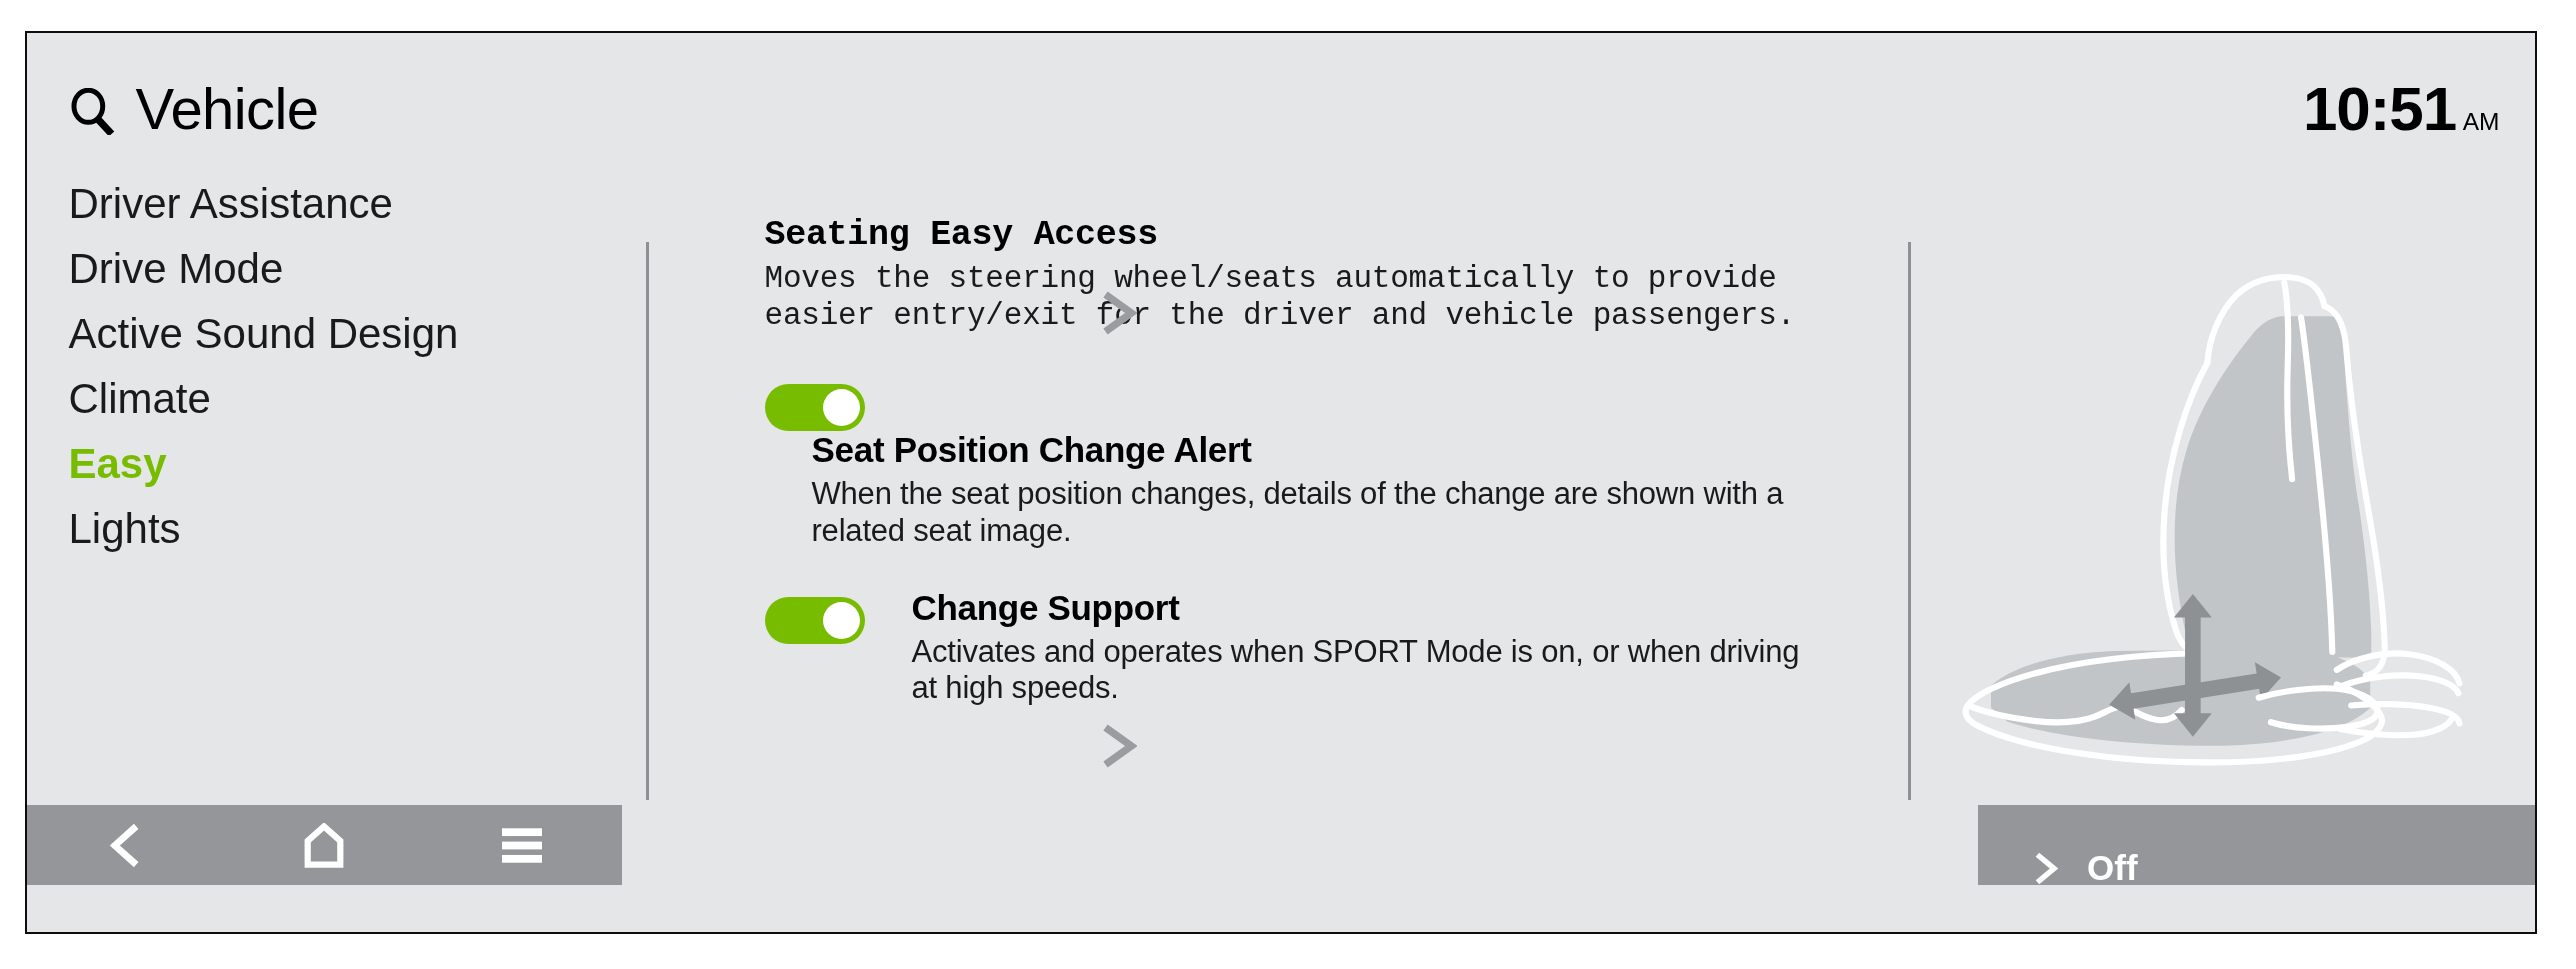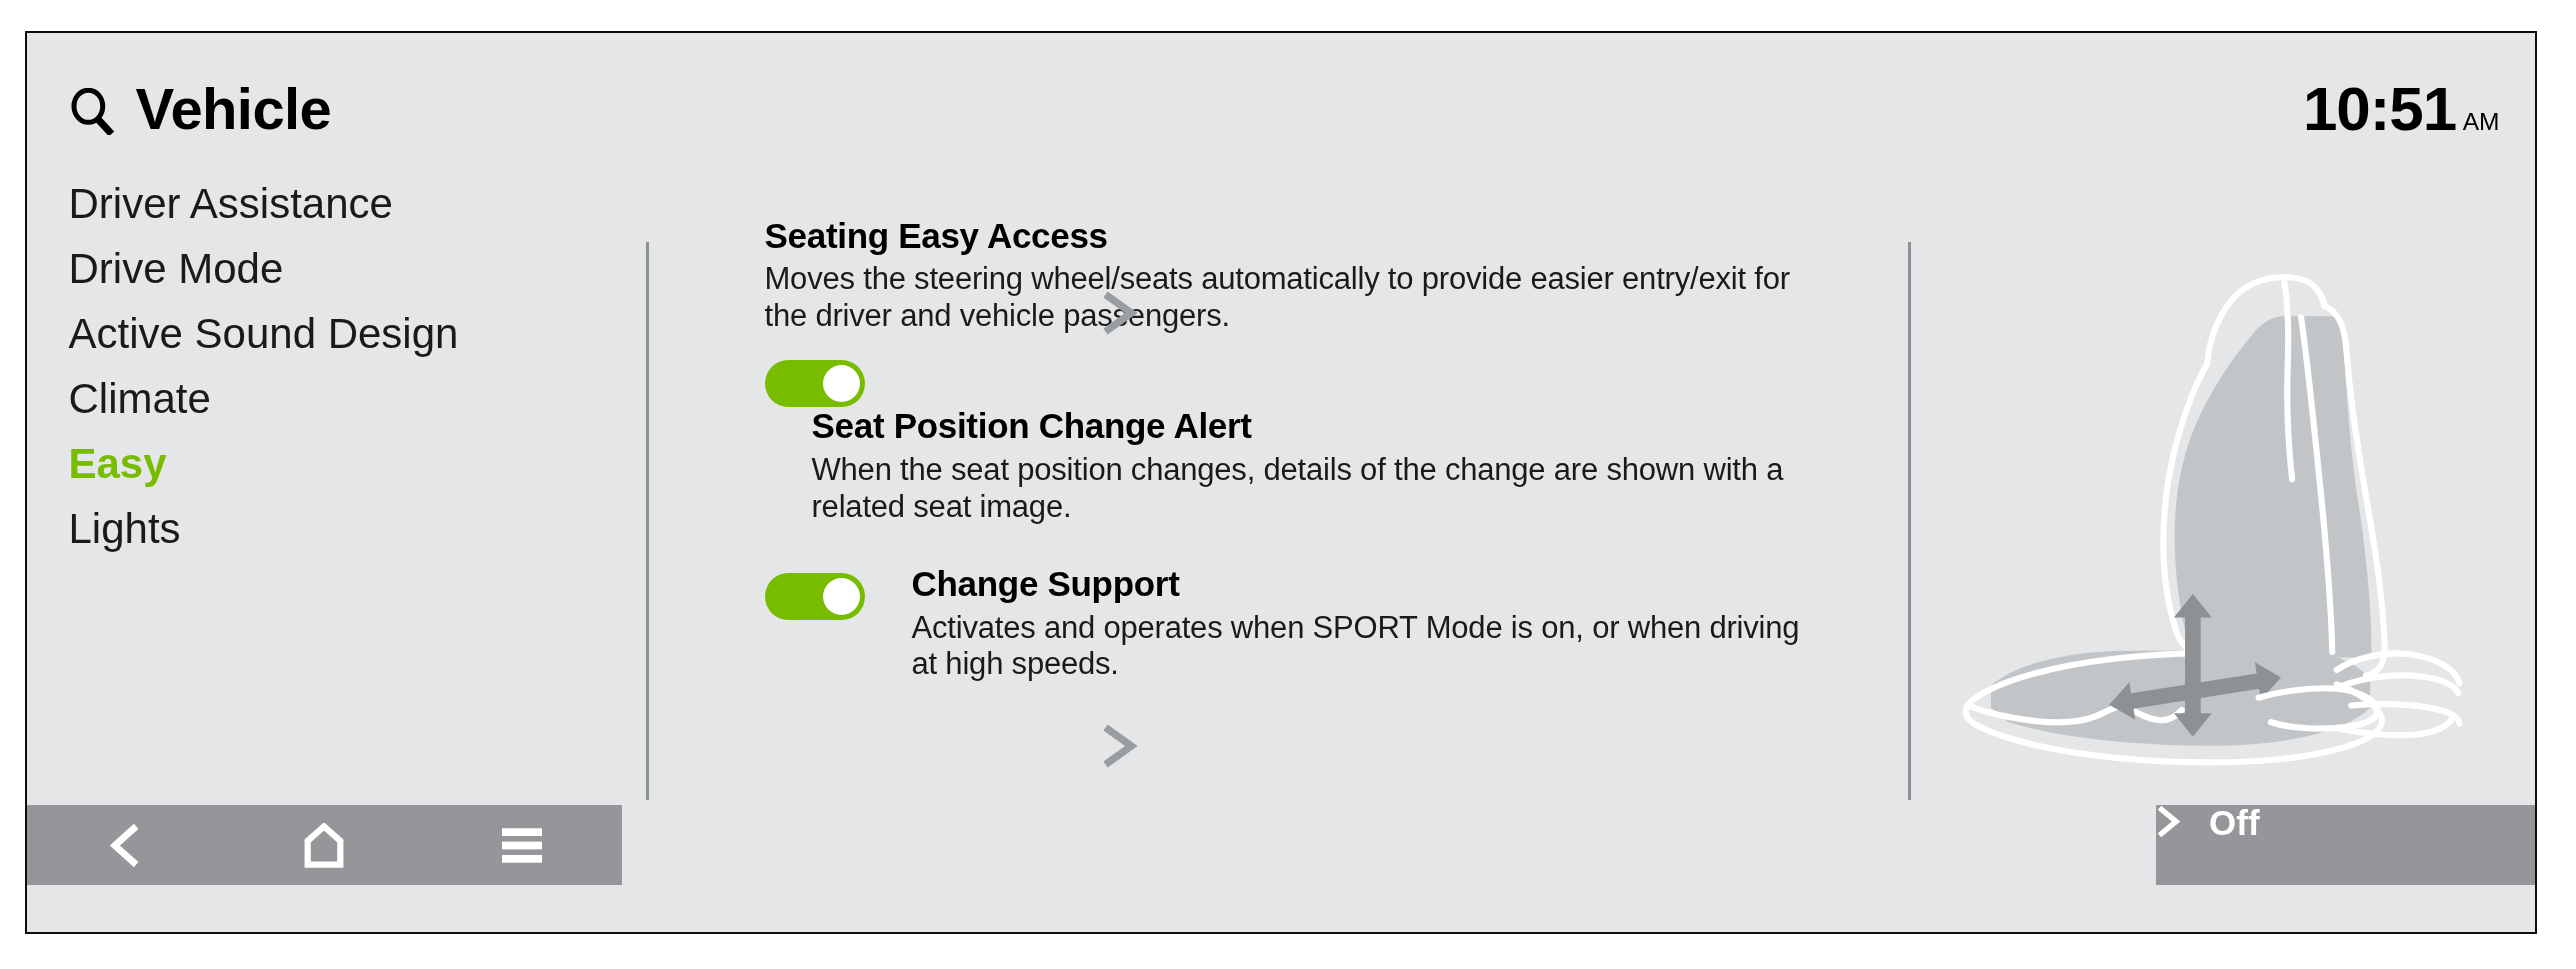--- a/index.html
+++ b/index.html
@@ -38,21 +38,21 @@
     width: 47px;
     height: 47px;
   }
   #search-icon svg { display: block; width: 100%; height: 100%; }
 
   #page-title {
     position: absolute;
     left: 109px;
     top: 47px;
     font-size: 58px;
-    font-weight: 700;
+    font-weight: 400;
     color: #000000;
     letter-spacing: -0.6px;
     line-height: 1;
   }
 
   #clock {
     position: absolute;
     right: 35px;
     top: 45px;
     display: flex;
@@ -207,25 +207,26 @@
     align-items: center;
     justify-content: center;
     cursor: pointer;
   }
   .navbar-btn svg { display: block; }
 
   #off-button {
     position: absolute;
     right: 0;
     bottom: 47px;
-    width: 379px;
+    width: 557px;
     height: 80px;
     background: #949699;
     display: flex;
-    align-items: flex-start;
+    align-items: flex-end;
+    padding-left: 56px;
     cursor: pointer;
   }
   #off-button .off-chevron { width: 24.5px; height: 33px; flex: 0 0 auto; }
   #off-button .off-chevron svg { display: block; width: 100%; height: 100%; }
   #off-button-label {
     font-size: 35px;
     font-weight: 700;
     color: #ffffff;
     margin-left: 29px;
     line-height: 1;
@@ -260,21 +261,21 @@
     <div class="nav-item">Active Sound Design</div>
     <div class="nav-item">Climate</div>
     <div class="nav-item active">Easy</div>
     <div class="nav-item">Lights</div>
   </div>
 
   <div id="sidebar-divider"></div>
 
   <div id="content">
 
-    <div class="setting-block" style="margin-bottom:18px;">
+    <div class="setting-block" style="margin-bottom:42px;font-family:Liberation Mono, monospace;">
       <div class="block-title">Seating Easy Access</div>
       <div class="block-desc">Moves the steering wheel/seats automatically to provide easier entry/exit for the driver and vehicle passengers.</div>
     </div>
 
     <div class="setting-block row-with-toggle" style="margin-bottom:40px;flex-direction:column;">
       <div class="toggle">
         <div class="knob"></div>
       </div>
       <div class="toggle-body">
         <div class="block-title">Seat Position Change Alert</div>

